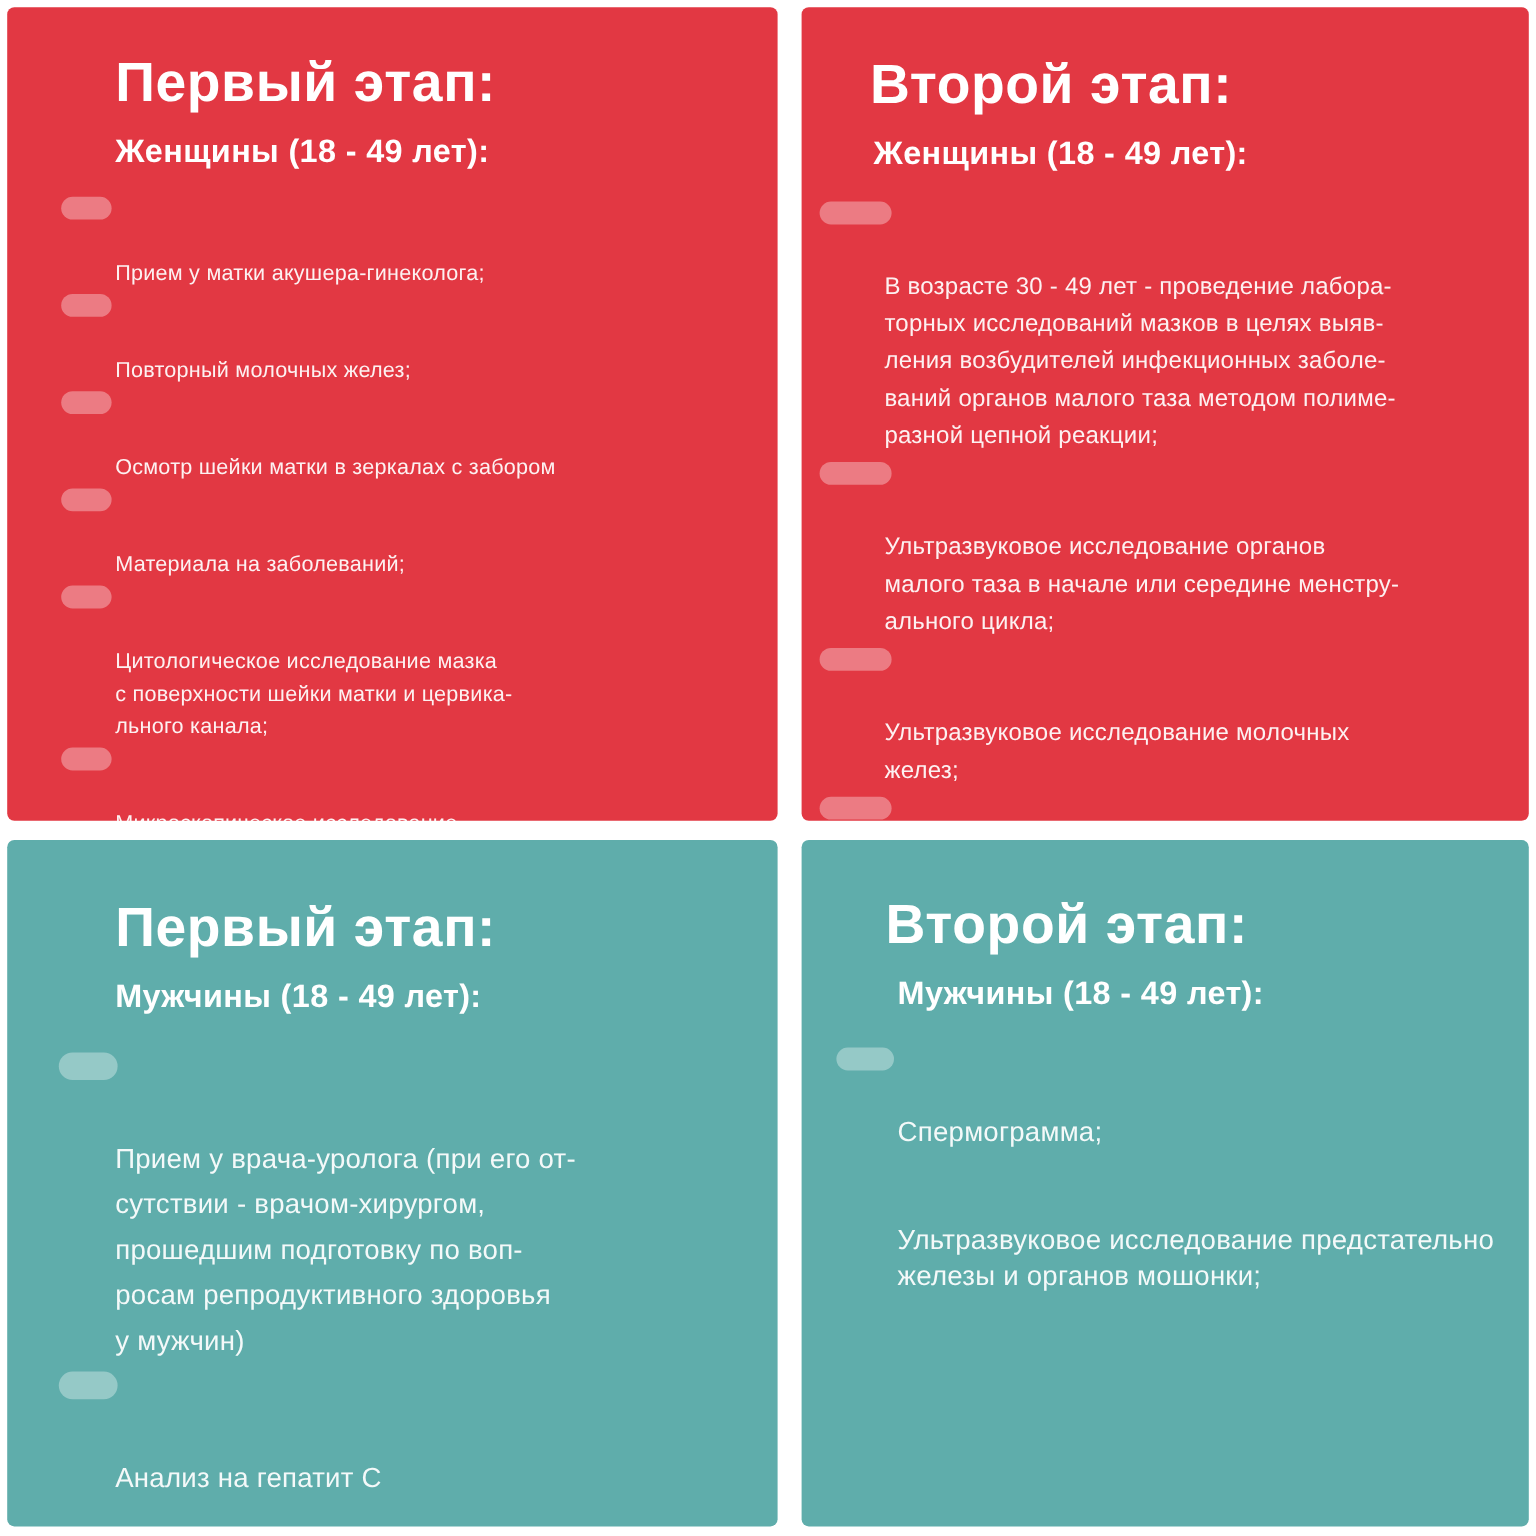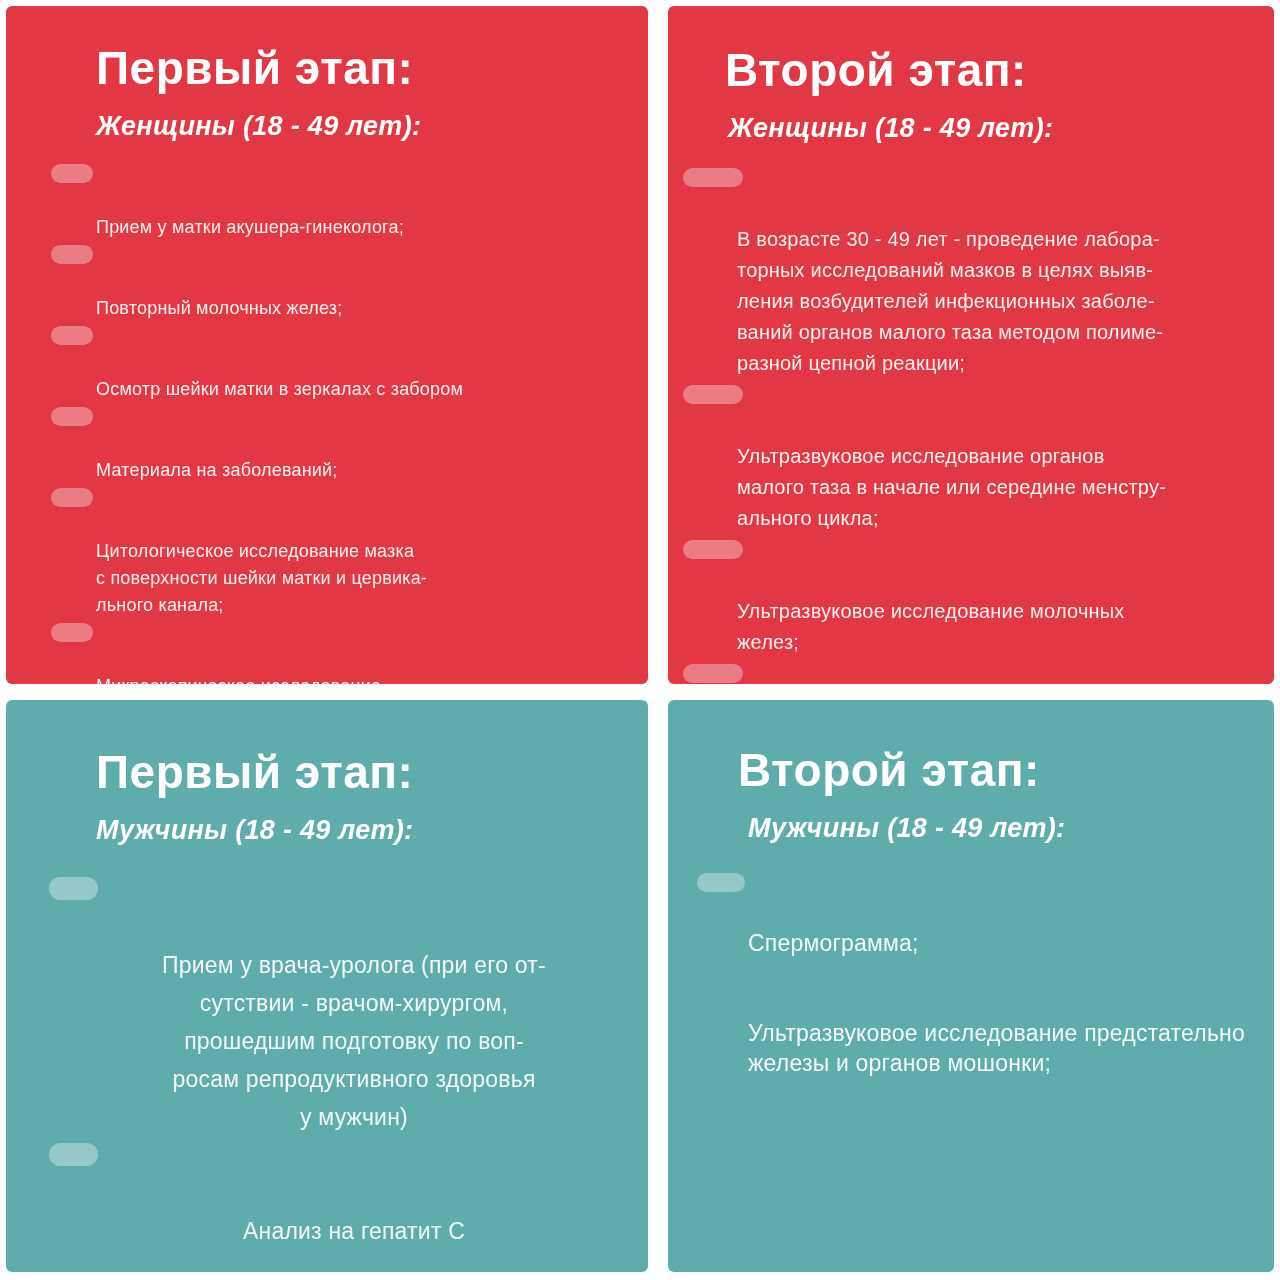--- a/index.html
+++ b/index.html
@@ -39,28 +39,27 @@
     letter-spacing: 0.5px;
     color: #ffffff;
   }
   .card-tr .card-title { margin-left: -12px; }
   .card-br .card-title { margin-left: -10px; }
 
   .card-subtitle {
     margin: 16px 0 0 0;
     font-size: 27px;
     font-weight: 700;
-    font-style: italic;
     letter-spacing: 0.3px;
     color: #ffffff;
   }
   .card-tr .card-subtitle { margin-left: -9px; }
 
   .list { margin-top: 18px; }
-  .card-bl .list { margin-top: 24px; text-align: center; }
+  .card-bl .list { margin-top: 24px; }
   .card-br .list { margin-top: 24px; }
 
   .item {
     position: relative;
     color: rgba(255,255,255,0.93);
     white-space: pre-line;
     letter-spacing: 0.2px;
   }
   .card-tl .item { font-size: 18px;   line-height: 27px; }
   .card-tr .item { font-size: 20px;   line-height: 31px; }

